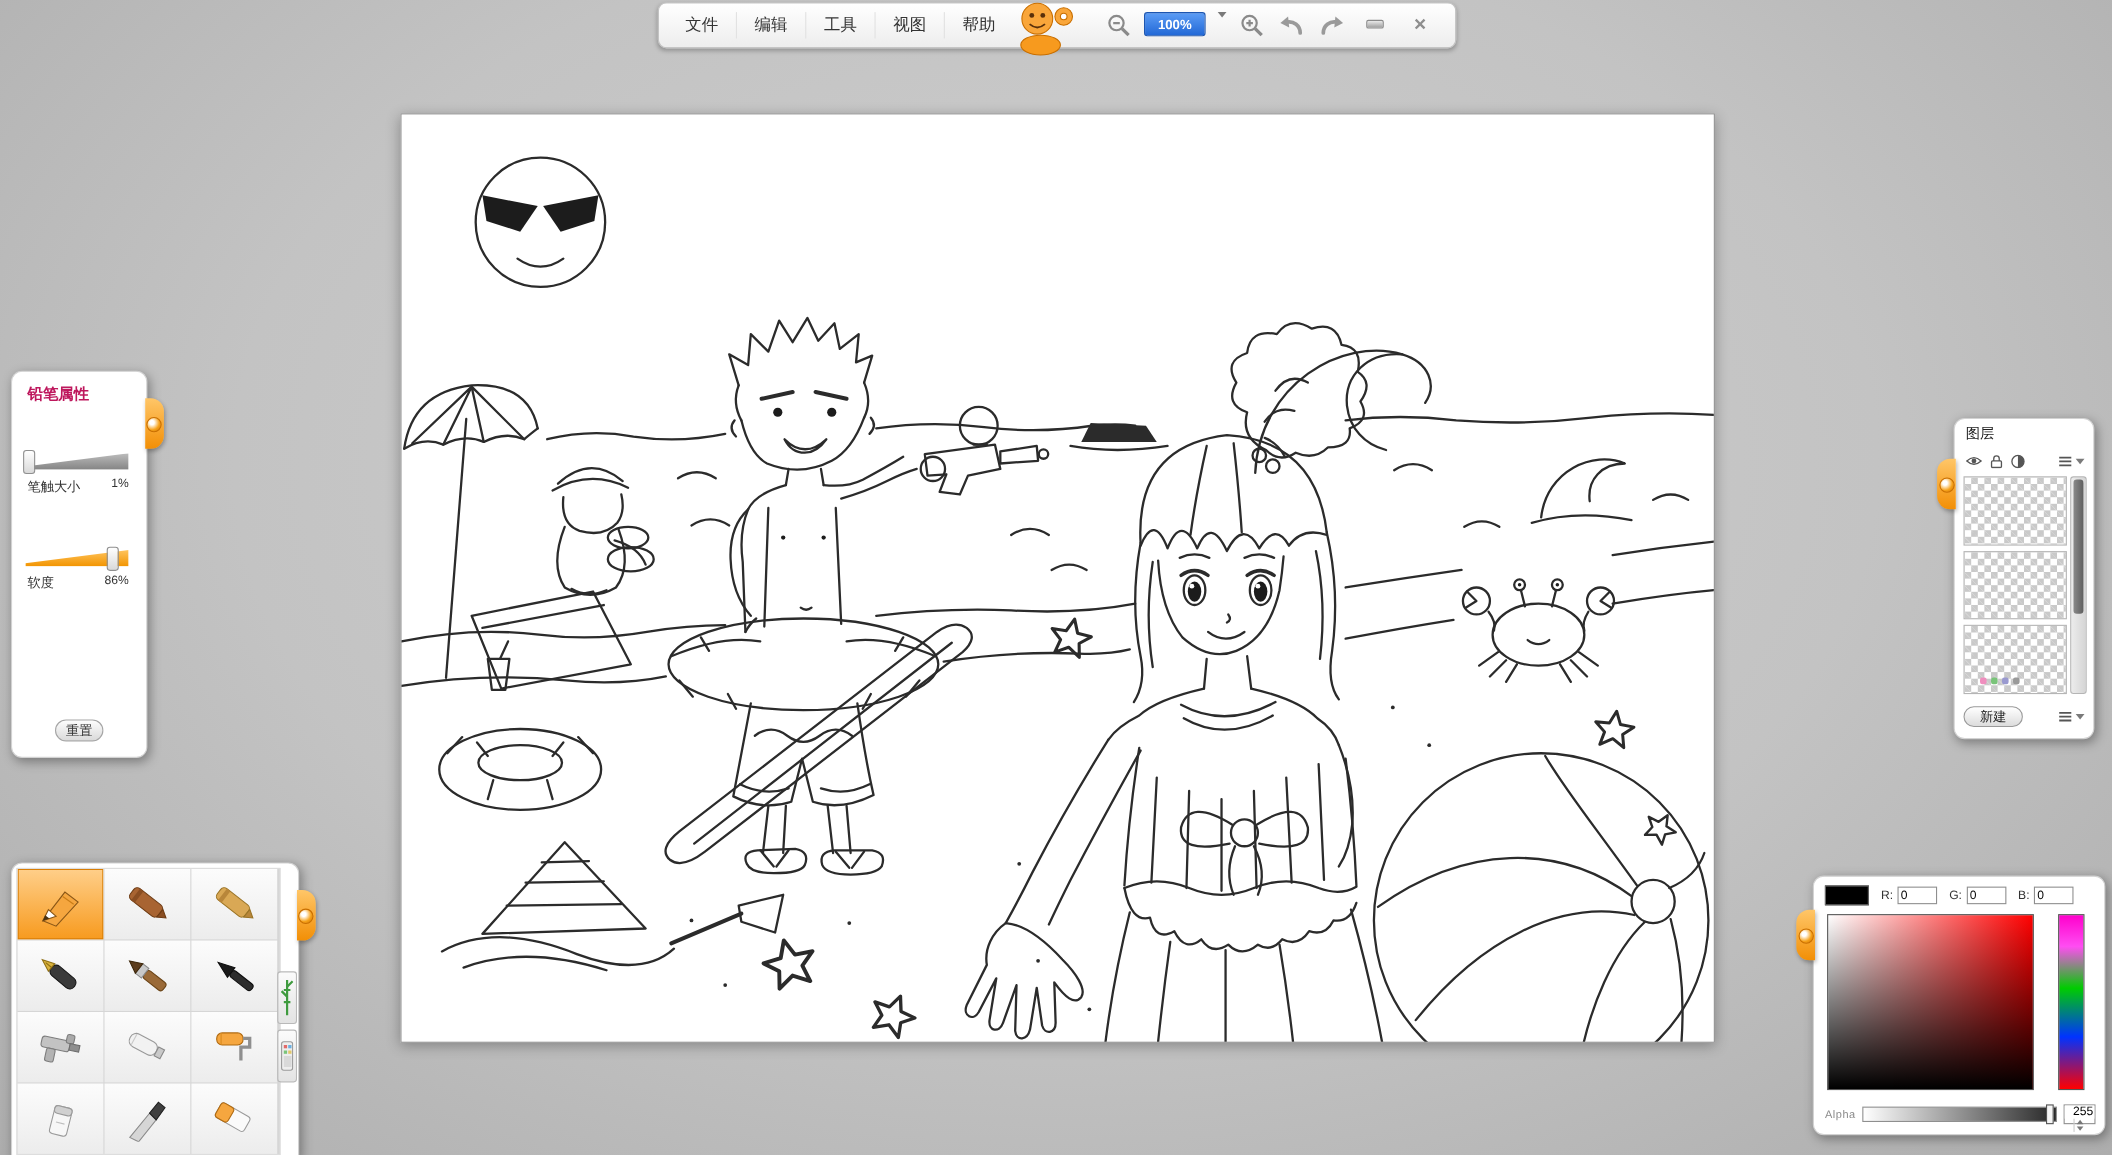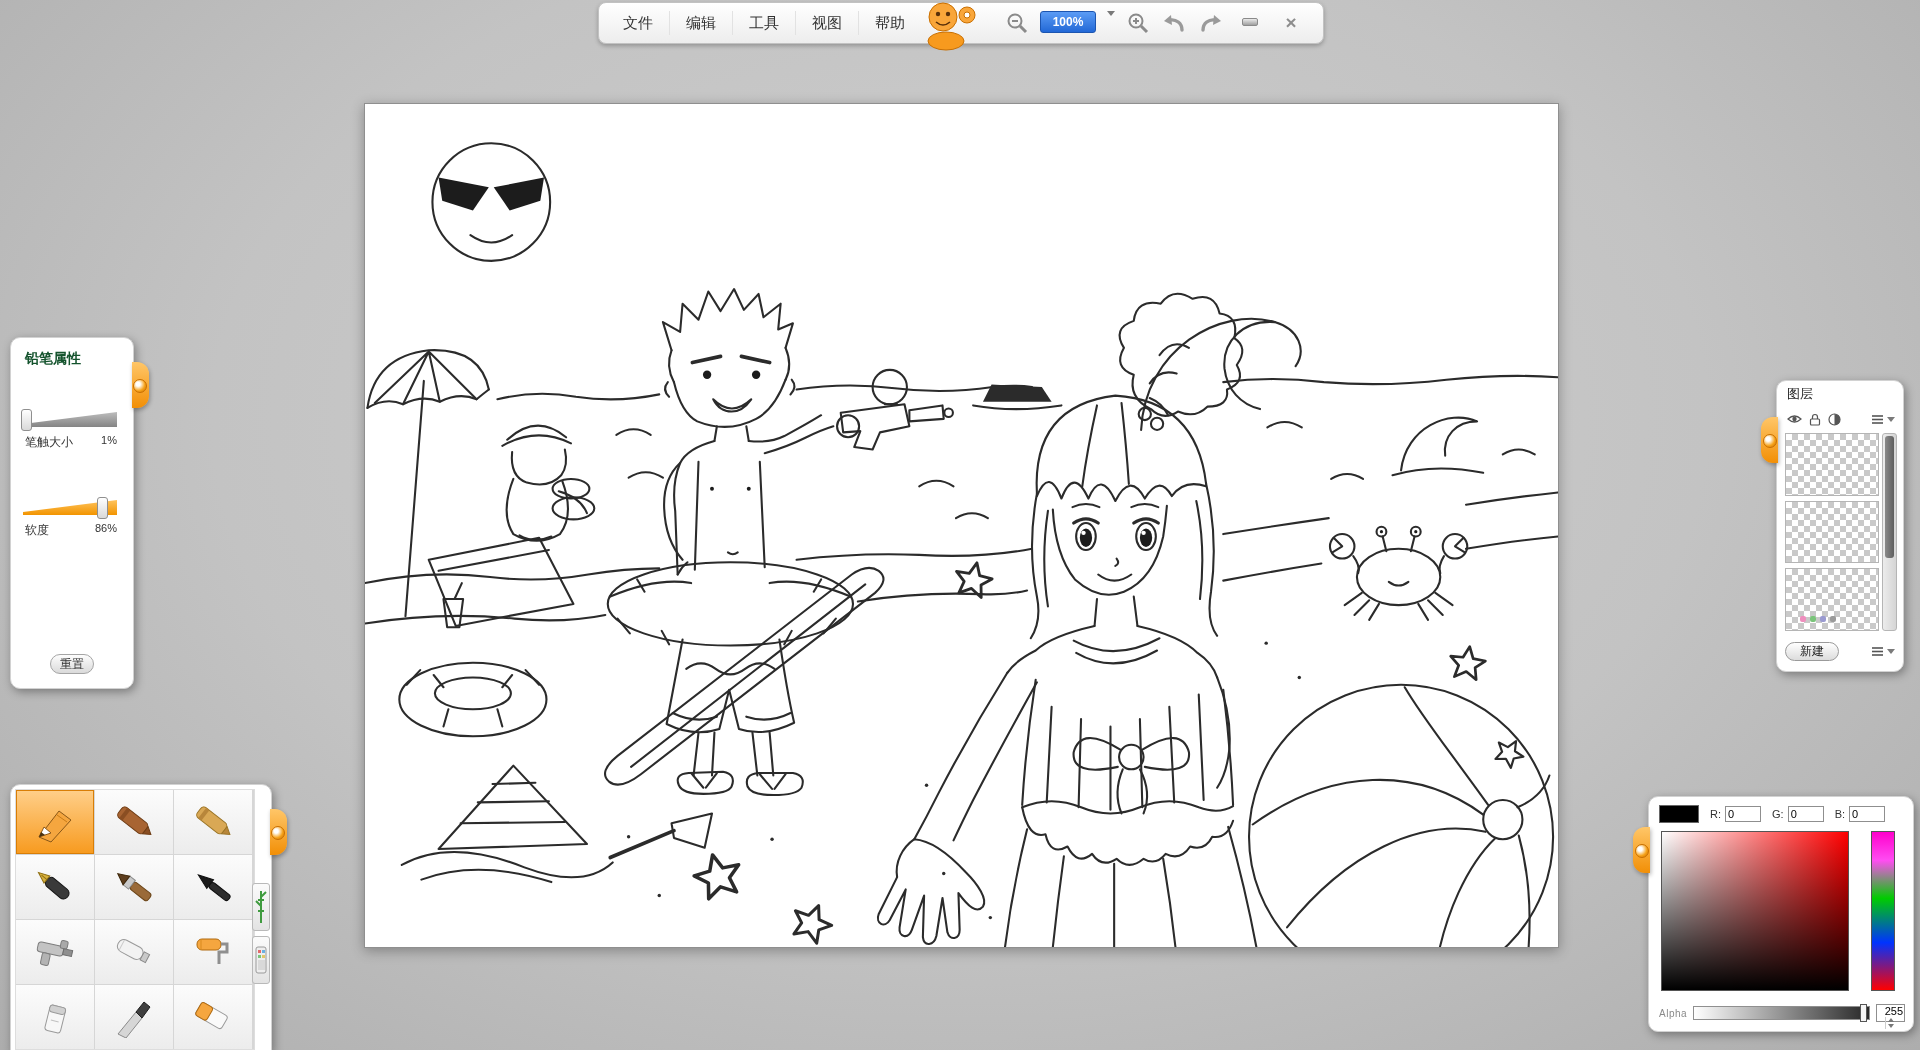--- a/index.html
+++ b/index.html
@@ -41,21 +41,21 @@
   
   .panel{position:absolute;background:#fff;border:1px solid #d2d2d2;border-radius:10px;box-shadow:2px 3px 10px rgba(0,0,0,.35);}
   .tab{position:absolute;width:17px;height:46px;background:linear-gradient(180deg,#ffc668,#f28f06);box-shadow:1px 2px 4px rgba(0,0,0,.3);}
   .tab-right{right:-16px;border-radius:0 12px 12px 0;}
   .tab-left{left:-16px;border-radius:12px 0 0 12px;}
   .tab .dot{position:absolute;top:50%;margin-top:-6px;width:12px;height:12px;border-radius:50%;
     background:radial-gradient(circle at 35% 35%, #ffffff 0 18%, #f6a21a 60%, #c96f00 100%);border:1px solid #c96f00;}
   .tab-right .dot{left:1px;} .tab-left .dot{right:1px;}
   
   .pencil-panel{left:10px;top:337px;width:122px;height:350px;}
-  .p-title{position:absolute;top:12px;left:14px;font-size:14px;font-weight:bold;color:#14532d;}
+  .p-title{position:absolute;top:12px;left:14px;font-size:14px;font-weight:bold;color:#be185d;}
   .p-label{position:absolute;left:14px;font-size:12px;color:#333;margin-top:44px;}
   .slider{position:absolute;left:12px;width:94px;height:15px;}
   .wedge{position:absolute;inset:0;clip-path:polygon(0 80%,100% 0,100% 100%,0 100%);}
   .wedge.gray{background:linear-gradient(180deg,#bdbdbd,#848484);}
   .wedge.orange{background:linear-gradient(180deg,#ffc45e,#f29400);}
   .handle{position:absolute;top:-3px;width:9px;height:20px;background:linear-gradient(#ffffff,#d9d9d9);border:1px solid #8f8f8f;border-radius:3px;}
   .p-value{position:absolute;right:16px;font-size:11px;color:#333;}
   .reset-btn{position:absolute;bottom:14px;left:50%;transform:translateX(-50%);
     width:44px;height:20px;border-radius:10px;border:1px solid #a5a5a5;
     background:linear-gradient(#fdfdfd,#dadada);font-size:12px;color:#333;font-family:inherit;}

